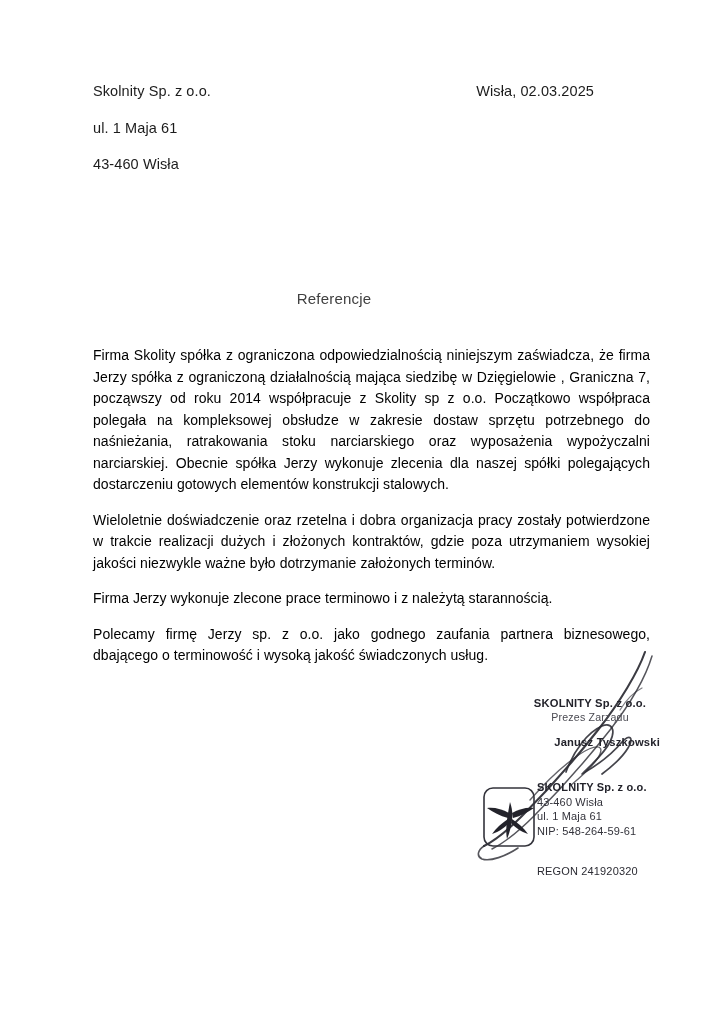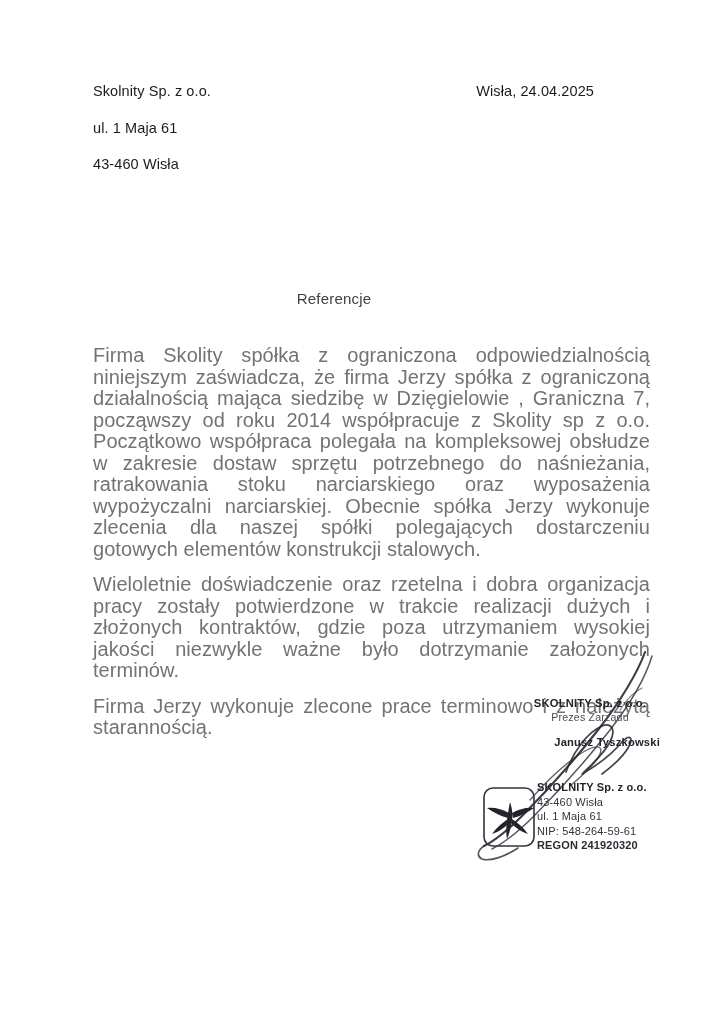--- a/index.html
+++ b/index.html
@@ -54,25 +54,25 @@
   }
 
   
   .body-text {
     position: absolute;
     left: 93px;
     top: 345px;
     width: 557px;
   }
   .para {
-    font-size: 20px;
+    font-size: 14px;
     line-height: 21.5px;
     text-align: justify;
     text-justify: inter-word;
-    color: #737373;
+    color: #000000;
     margin: 0 0 14px 0;
     letter-spacing: 0.05px;
   }
   .para:last-child { margin-bottom: 0; }
 
   
   .sig-area {
     position: absolute;
     left: 470px;
     top: 650px;
@@ -141,44 +141,46 @@
     font-size: 11px;
     color: #33333b;
     white-space: nowrap;
     letter-spacing: 0.15px;
   }
   .seal-lines div.bold {
     font-weight: bold;
     color: #23232b;
   }
   .seal-lines div.semi {
-    font-weight: bold;
+    font-weight: normal;
     color: #2b2b33;
+    margin-top: 26px;
   }
 </style>
 </head>
 <body>
 
 <div class="page">
 
   <div class="header">
     <div class="header-row">
       <div class="sender-line l1">Skolnity Sp. z o.o.</div>
-      <div class="place-date">Wisła, 24.04.2025</div>
+      <div class="place-date">Wisła, 02.03.2025</div>
     </div>
     <div class="sender-line l2">ul. 1 Maja 61</div>
     <div class="sender-line l3">43-460 Wisła</div>
   </div>
 
   <div class="doc-title">Referencje</div>
 
   <div class="body-text">
     <p class="para">Firma Skolity  spółka z ograniczona odpowiedzialnością niniejszym zaświadcza, że firma Jerzy spółka z ograniczoną działalnością  mająca  siedzibę w Dzięgielowie , Graniczna 7, począwszy od roku 2014 współpracuje z Skolity sp z o.o. Początkowo współpraca polegała na kompleksowej obsłudze   w zakresie dostaw sprzętu potrzebnego do naśnieżania, ratrakowania stoku narciarskiego oraz wyposażenia wypożyczalni narciarskiej. Obecnie  spółka Jerzy wykonuje zlecenia dla naszej spółki polegających dostarczeniu gotowych elementów konstrukcji stalowych.</p>
     <p class="para">Wieloletnie doświadczenie oraz rzetelna i dobra organizacja pracy zostały potwierdzone w trakcie realizacji dużych i złożonych kontraktów, gdzie poza utrzymaniem wysokiej jakości niezwykle ważne było dotrzymanie założonych terminów.</p>
     <p class="para">Firma Jerzy wykonuje zlecone prace terminowo i z należytą starannością.</p>
+    <p class="para">Polecamy firmę Jerzy sp. z o.o. jako godnego zaufania partnera biznesowego, dbającego o terminowość i wysoką jakość świadczonych usług.</p>
   </div>
 
   <div class="sig-area">
 
     <svg class="sig-ink" viewBox="0 0 230 230">
       <g fill="none" stroke="#2a2a32" stroke-linecap="round" stroke-linejoin="round">
         <path d="M175 2 C168 22 150 52 128 80 C106 108 78 140 52 166
                  C38 180 26 190 14 196" stroke-width="2.1" opacity="0.92"></path>
         <path d="M182 6 C176 26 160 54 140 80 C118 108 90 140 64 166
                  C50 180 36 192 22 199" stroke-width="1.5" opacity="0.8"></path>

